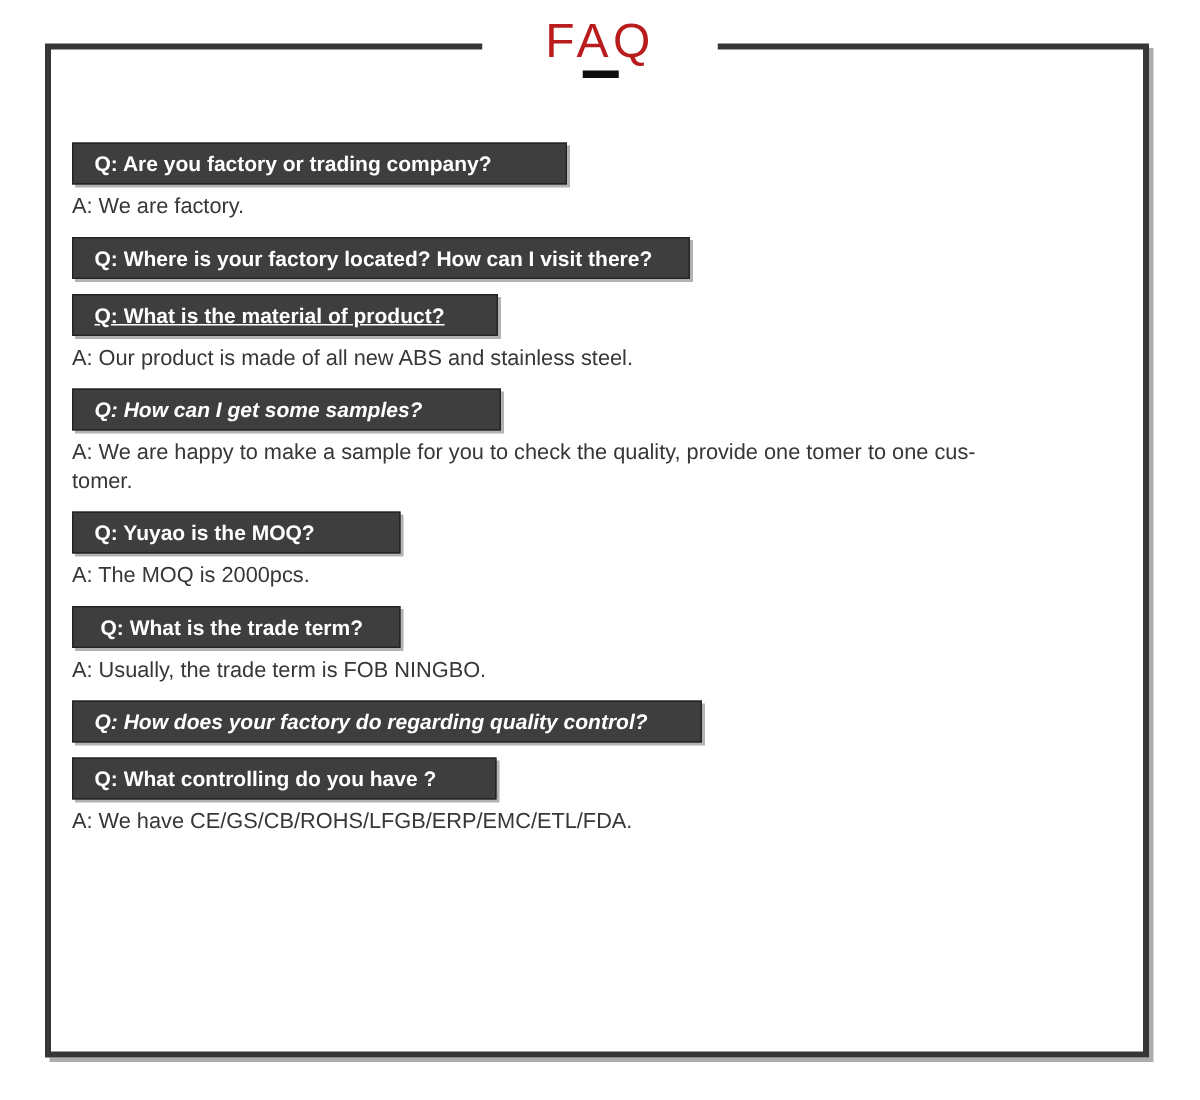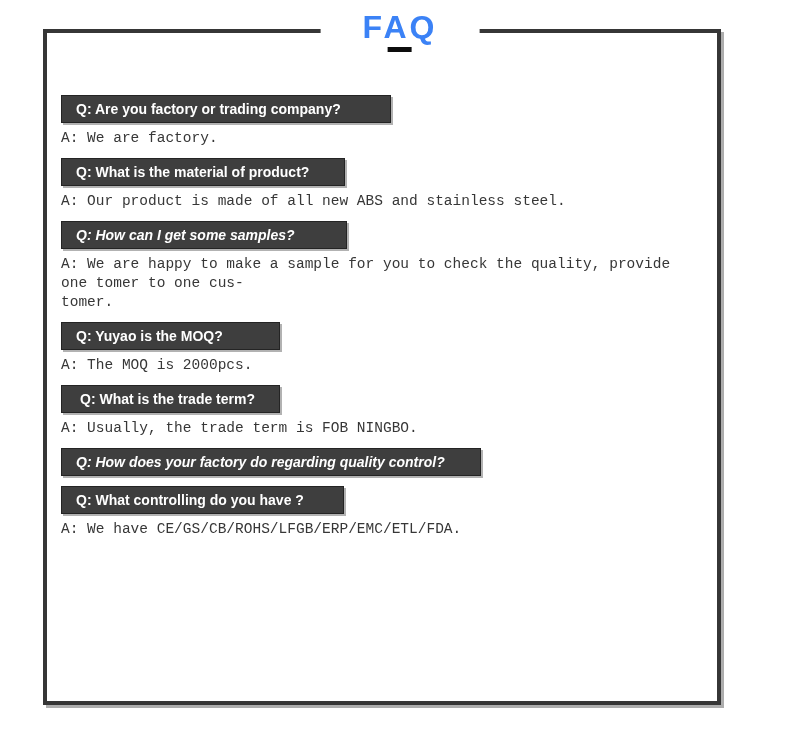--- a/index.html
+++ b/index.html
@@ -13,45 +13,44 @@
     width: 800px;
     height: 733px;
     background: #ffffff;
     overflow: hidden;
   }
   
   .frame {
     position: absolute;
     left: 30px;
     top: 29px;
-    width: 678px;
+    width: 736px;
     height: 676px;
     box-sizing: border-box;
     border: 4px solid #363636;
     box-shadow: 3px 3px 0 rgba(0,0,0,0.32);
     background: #ffffff;
-    margin-left: 13px;
   }
   
   .title-wrap {
     position: absolute;
     top: 11px;
     left: 50%;
     transform: translateX(-50%);
     background: #ffffff;
     padding: 0 42px;
     text-align: center;
     z-index: 3;
   }
   .title {
     font-size: 32px;
     line-height: 32px;
-    font-weight: bold;
+    font-weight: normal;
     letter-spacing: 3px;
-    color: #3b82f6;
+    color: #b91c1c;
     white-space: nowrap;
   }
   .title-underline {
     width: 24px;
     height: 5px;
     background: #0d0d0d;
     margin: 4px auto 0 auto;
   }
   
   .content {
@@ -72,53 +71,53 @@
     background: #3e3e3e;
     border: 1px solid #242424;
     box-shadow: 2px 2px 0 rgba(0,0,0,0.30);
     color: #ffffff;
     font-size: 14px;
     font-weight: bold;
     white-space: nowrap;
   }
   .qa-item:nth-child(1) .q-bar { min-width: 330px; }
   .qa-item:nth-child(2) .q-bar { min-width: 412px; }
-  .qa-item:nth-child(3) .q-bar { min-width: 284px; }
+  .qa-item:nth-child(3) .q-bar { min-width: 284px; text-decoration: underline; }
   .qa-item:nth-child(4) .q-bar { min-width: 286px; font-style: italic; }
   .qa-item:nth-child(5) .q-bar { min-width: 219px; }
   .qa-item:nth-child(6) .q-bar { min-width: 219px; padding-left: 18px; }
   .qa-item:nth-child(7) .q-bar { min-width: 420px; font-style: italic; }
   .qa-item:nth-child(8) .q-bar { min-width: 283px; }
   .answer {
     margin: 6px 0 0 0;
     font-size: 14.5px;
     line-height: 19px;
     color: #373737;
     white-space: pre-line;
-    font-family: Liberation Mono, monospace;
   }
 </style>
 </head>
 <body>
 
 <div class="page">
 
   <div class="title-wrap">
     <div class="title">FAQ</div>
     <div class="title-underline"></div>
   </div>
 
   <div class="frame">
     <div class="content" id="qa-list">
   <div class="qa-item">
     <div class="q-bar">Q: Are you factory or trading company?</div>
     <div class="answer">A: We are factory.</div>
   </div>
 
   <div class="qa-item">
+    <div class="q-bar">Q: Where is your factory located? How can I visit there?</div>
   </div>
 
   <div class="qa-item">
     <div class="q-bar">Q: What is the material of product?</div>
     <div class="answer">A: Our product is made of all new ABS and stainless steel.</div>
   </div>
 
   <div class="qa-item">
     <div class="q-bar">Q: How can I get some samples?</div>
     <div class="answer">A: We are happy to make a sample for you to check the quality, provide one tomer to one cus-

